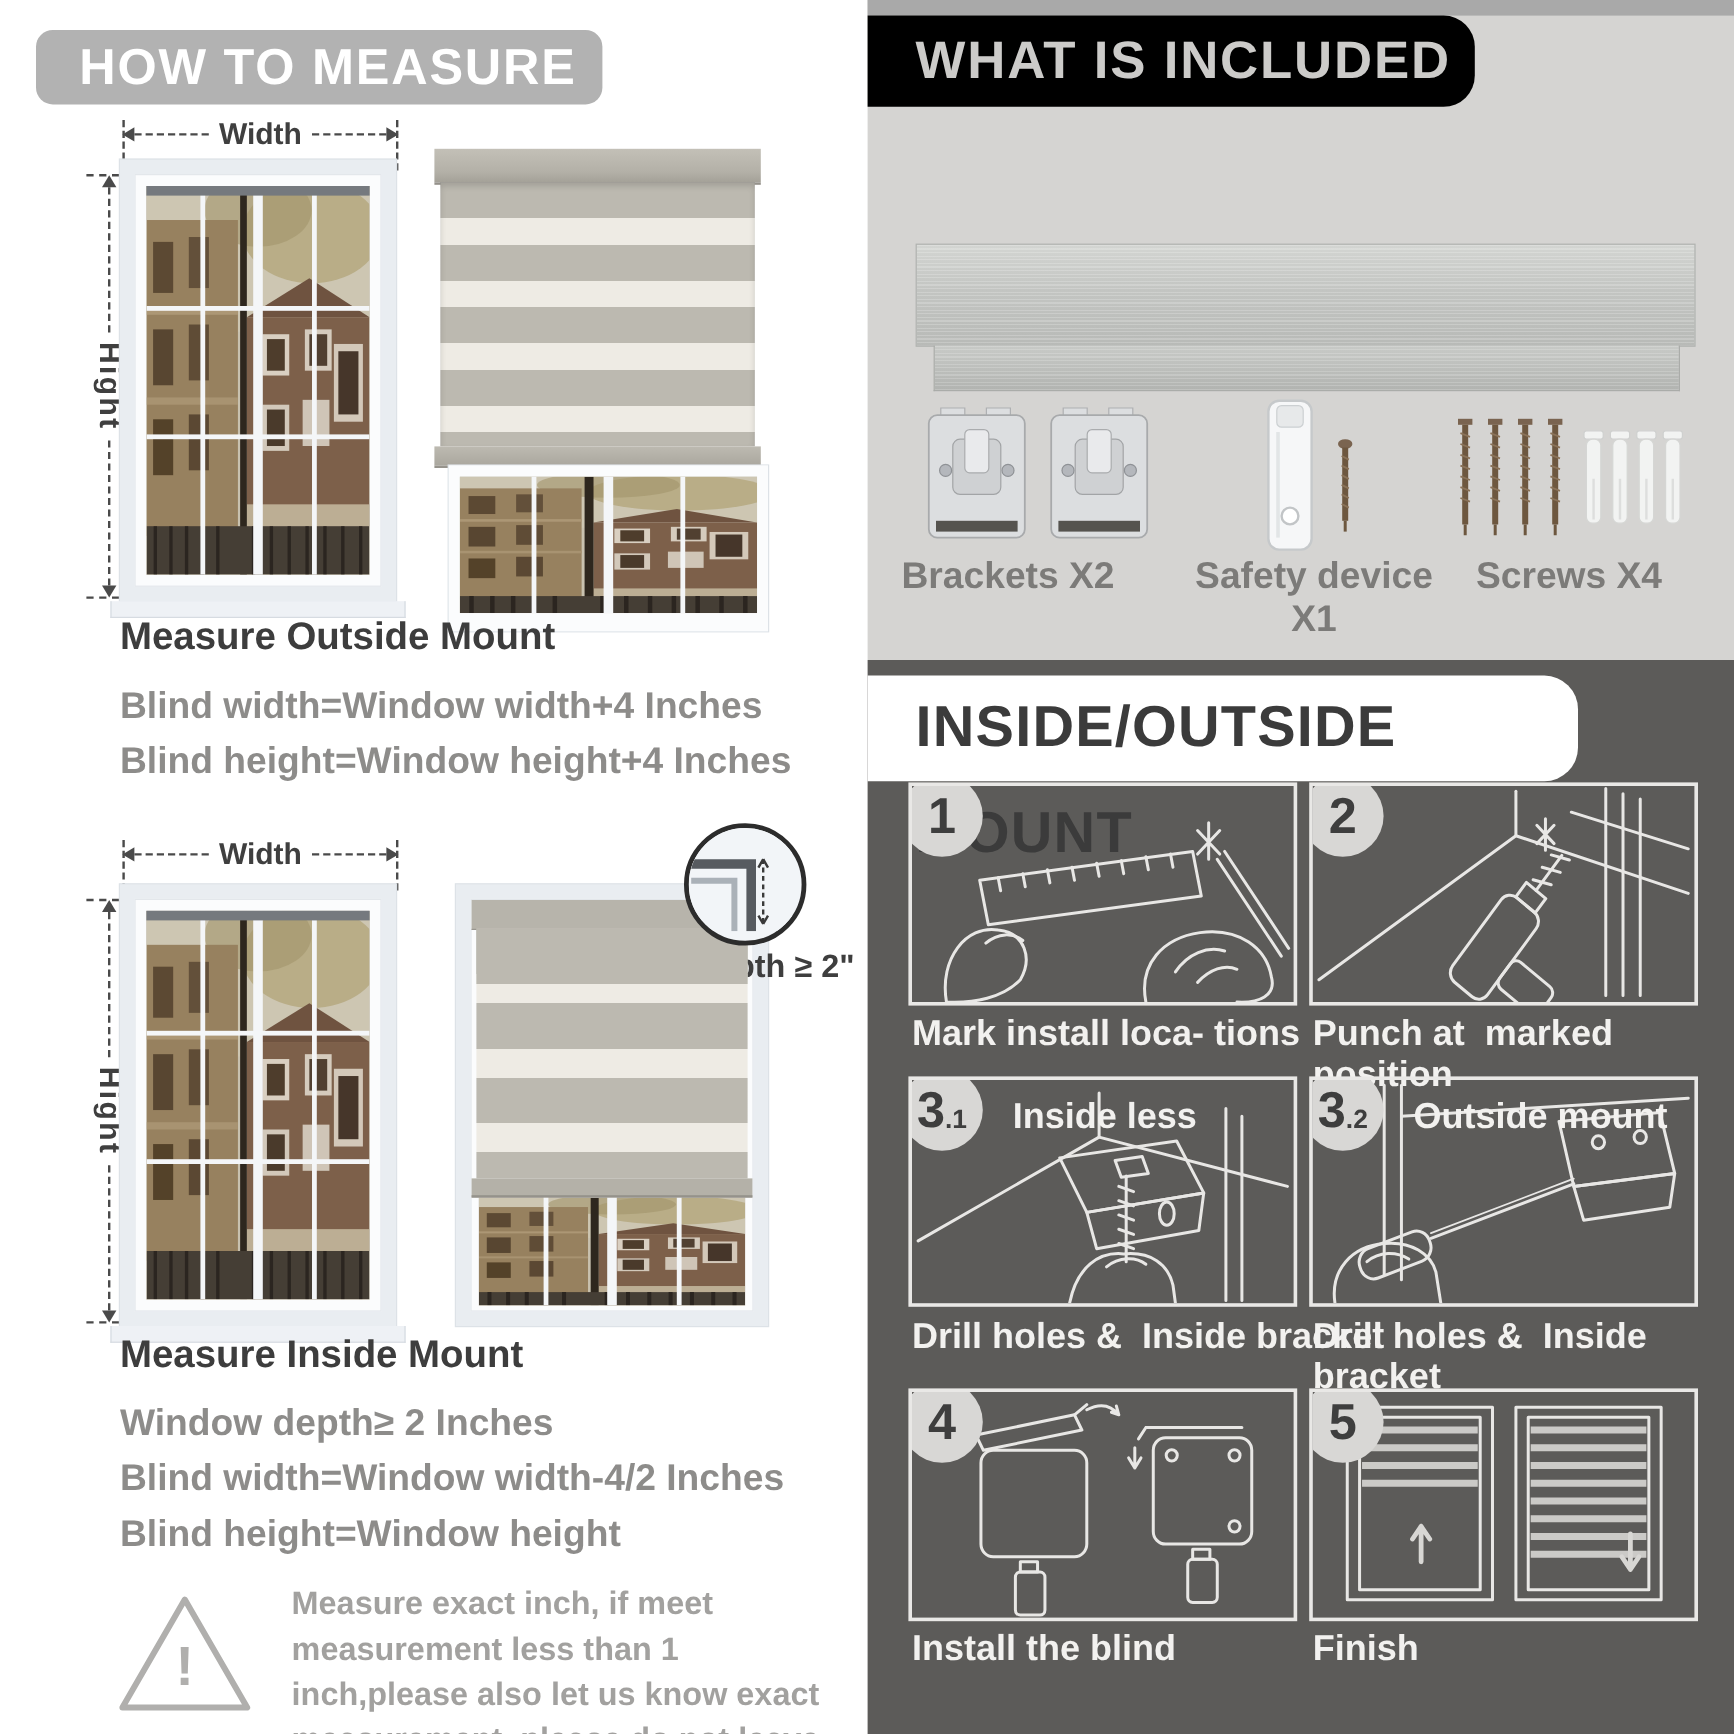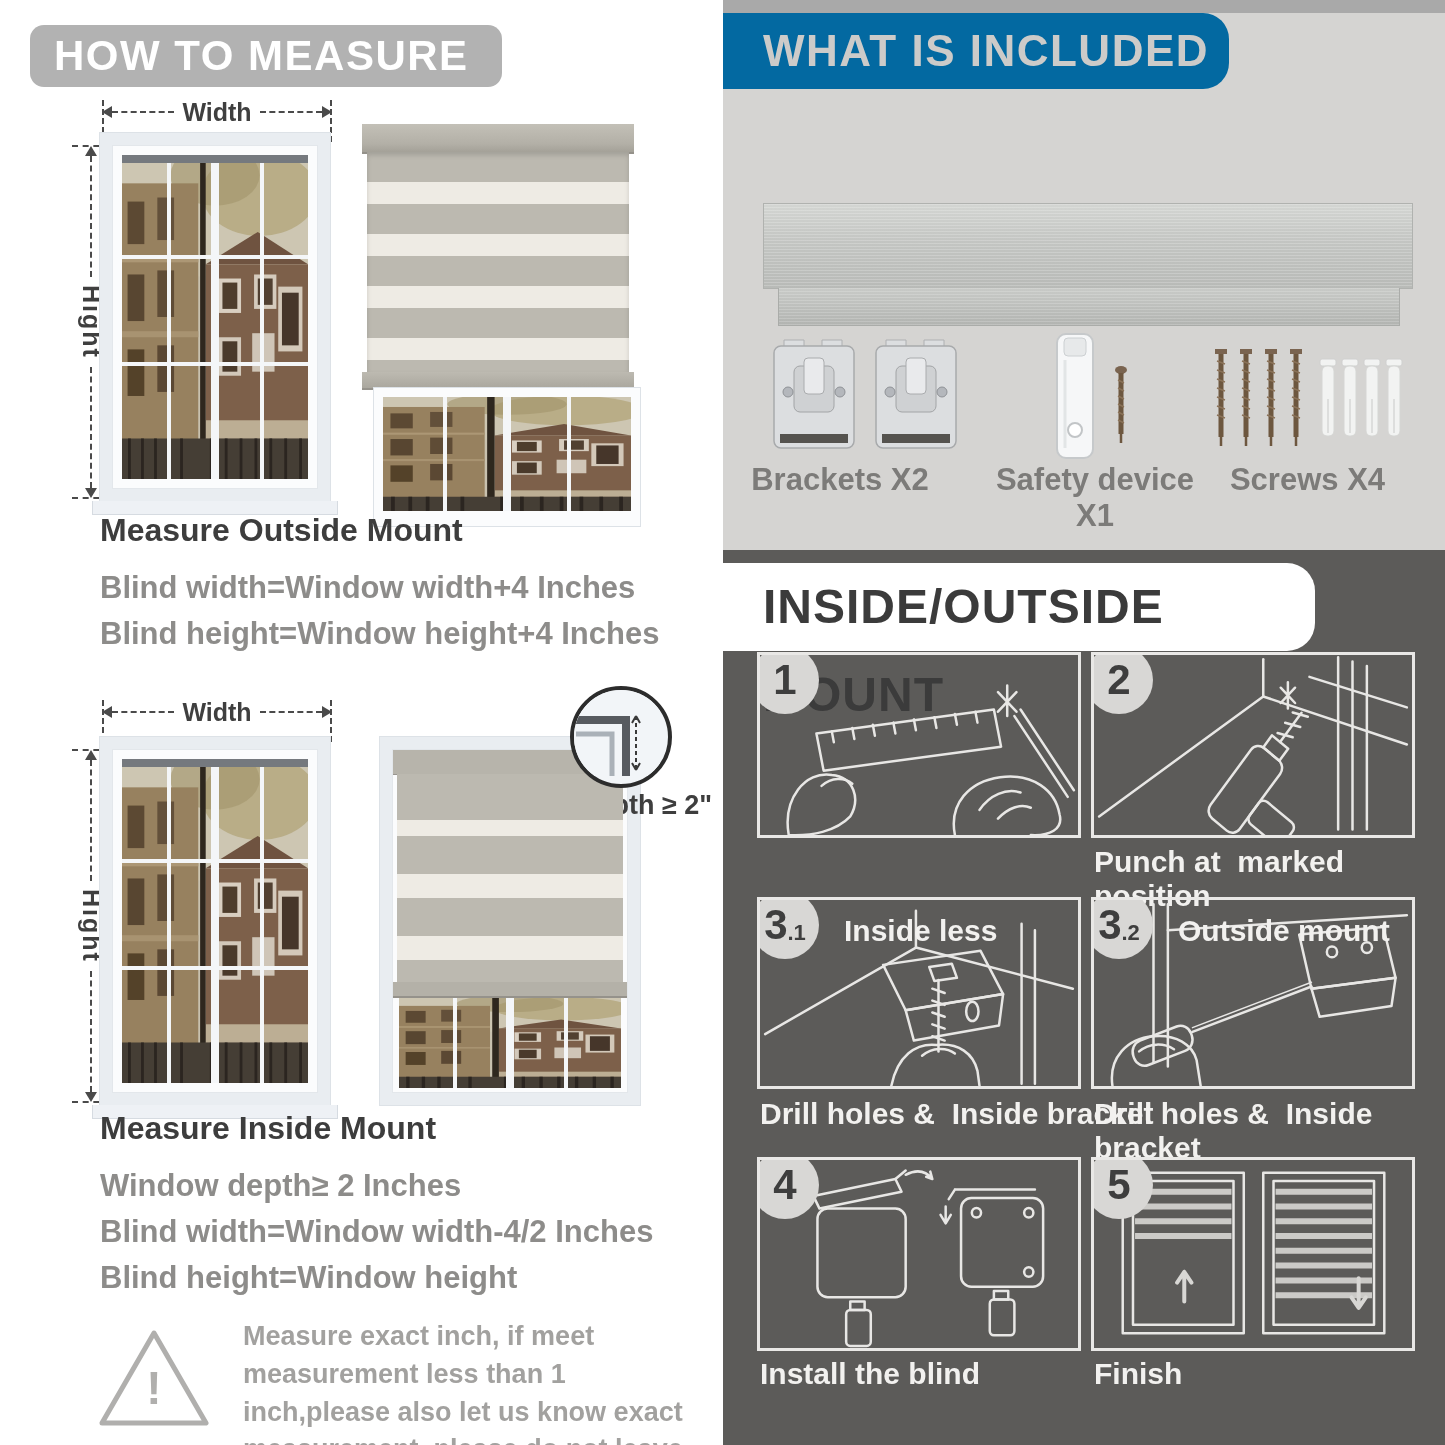--- a/index.html
+++ b/index.html
@@ -3,21 +3,21 @@
 <meta charset="utf-8">
 <style>
   html,body{margin:0;padding:0;background:#ffffff;}
   #page{position:relative;width:1445px;height:1445px;background:#ffffff;overflow:hidden;
         font-family:"Liberation Sans","DejaVu Sans",sans-serif;}
 
   .abs{position:absolute;}
 
   
   .htm-box{left:30px;top:25px;width:472px;height:62px;background:#b2b2b2;border-radius:14px;}
-  .htm-box span{display:block;line-height:62px;padding-left:24px;font-size:42px;font-weight:bold;
+  .htm-box span{display:block;line-height:62px;padding-left:36px;font-size:42px;font-weight:bold;
                 color:#ffffff;letter-spacing:1.5px;}
 
   .sec-title{font-size:32px;font-weight:bold;color:#3d3d3d;}
   .sec-line{font-size:31px;font-weight:bold;color:#8d8c8a;}
 
   
   .window{background:#e9edf1;box-shadow:0 0 0 1px #dde2e7;}
   .winframe{position:absolute;inset:12px;background:#fbfcfd;border:1px solid #e3e7eb;}
   .lintel{position:absolute;left:9px;right:9px;top:9px;height:8px;background:#75797e;z-index:3;}
   .glass{position:absolute;inset:9px;overflow:hidden;background:#b9b1a0;}
@@ -69,21 +69,21 @@
 
   .magnifier{left:570px;top:686px;width:94px;height:94px;border:4px solid #2c2c2c;border-radius:50%;
              background:#f2f5f8;overflow:hidden;z-index:4;}
   .depth-lbl{left:578px;top:790px;font-size:27px;font-weight:bold;color:#3e3e3e;}
 
   .warn-text{left:243px;top:1318px;width:450px;font-size:27px;font-weight:bold;color:#a2a19f;line-height:1.4;}
 
   
   .right-light{left:723px;top:0;width:722px;height:550px;background:#d5d4d2;}
   .top-strip{left:723px;top:0;width:722px;height:13px;background:#a9a9a9;}
-  .inc-header{left:723px;top:13px;width:506px;height:76px;background:#0369a1;border-radius:0 26px 26px 0;}
+  .inc-header{left:723px;top:13px;width:506px;height:76px;background:#000000;border-radius:0 26px 26px 0;}
   .inc-header span{display:block;line-height:76px;padding-left:40px;font-size:44px;font-weight:bold;
                    color:#cccbc9;letter-spacing:1.5px;}
   .blind-lbl{left:723px;top:138px;width:722px;text-align:center;font-size:34px;font-weight:bold;color:#8a8988;}
   .headrail-top{left:763px;top:203px;width:648px;height:84px;border:1px solid #b0b2af;
       background:repeating-linear-gradient(180deg,rgba(255,255,255,.20) 0 1px,rgba(0,0,0,0) 1px 3px),
                  linear-gradient(180deg,#d3d5d2 0%,#c3c5c2 45%,#b8bab7 100%);}
   .headrail-bot{left:778px;top:288px;width:620px;height:37px;border:1px solid #aaaca9;border-top:none;
       background:repeating-linear-gradient(180deg,rgba(255,255,255,.18) 0 1px,rgba(0,0,0,0) 1px 3px),
                  linear-gradient(180deg,#c8cac7 0%,#b2b4b1 100%);}
   .part-lbl{top:462px;text-align:center;font-size:31px;font-weight:bold;color:#7c7b79;}
@@ -392,20 +392,21 @@
         <path d="M60,120 C70,112 82,112 90,118"></path>
         <path d="M190,165 C184,136 204,116 234,112 C266,108 288,124 292,146 C296,160 282,166 264,165"></path>
         <path d="M214,142 C224,128 240,122 254,126 M232,150 C242,140 254,136 264,140"></path>
       </g>
     </svg>
     <div class="badge">
       <span class="n">1</span>
         <span class="s"></span>
     </div>
   </div>
+  <div class="caption" style="left:760px;top:845px;">Mark install loca- tions</div>
 
   <div class="panel" style="left:1091px;top:652px;width:318px;height:180px;">
     <svg class="art lineart" viewBox="0 0 310 165" preserveAspectRatio="none">
       <g fill="none" stroke="#e8e7e5" stroke-width="2.5" stroke-linecap="round" stroke-linejoin="round">
         <path d="M5,148 L165,38 L305,82"></path>
         <path d="M165,38 L165,4"></path>
         <path d="M238,2 V160 M252,6 V160 M266,10 V160"></path>
         <path d="M210,20 L305,48"></path>
         <g transform="rotate(-52 150 120)">
           <rect x="105" y="102" width="82" height="36" rx="9"></rect>

